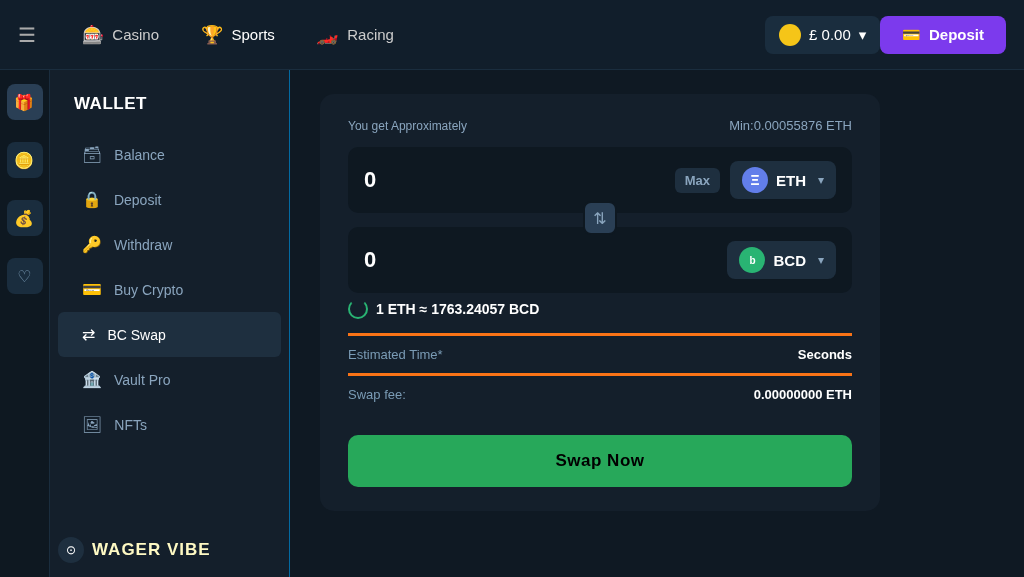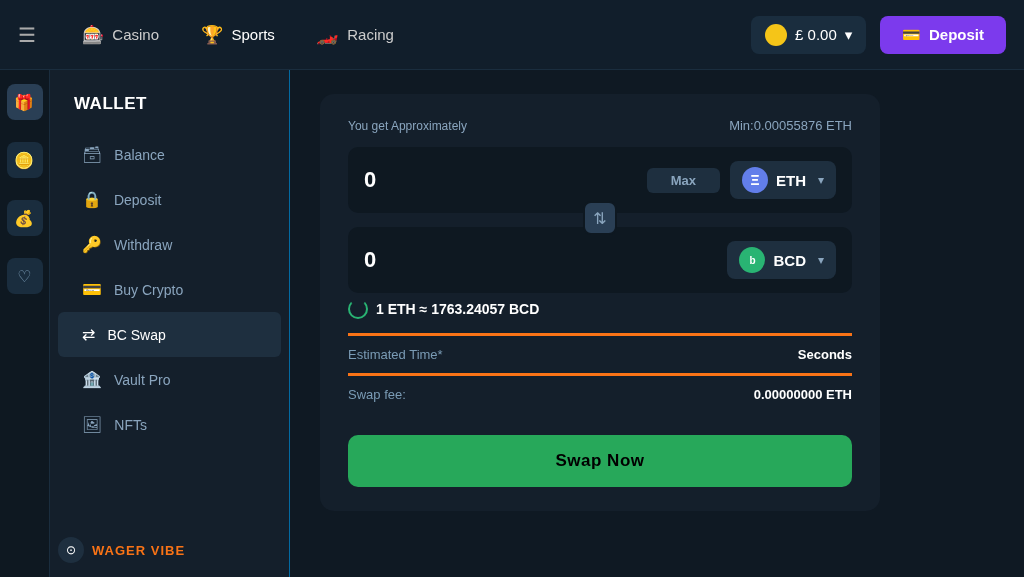--- a/index.html
+++ b/index.html
@@ -45,21 +45,20 @@
       color: #ccc;
       font-size: 15px;
       font-weight: 500;
     }
     .nav-item.active { color: #fff; }
     .nav-icon { font-size: 18px; }
 
     .nav-right {
       display: flex;
       align-items: center;
-      gap: 14px;
     }
     .balance-btn {
       display: flex;
       align-items: center;
       gap: 8px;
       background: #1a2d3e;
       border: none;
       border-radius: 8px;
       padding: 8px 14px;
       color: #fff;
@@ -224,21 +223,21 @@
     .swap-input-right {
       display: flex;
       align-items: center;
       gap: 10px;
     }
     .max-btn {
       background: #1e2f3f;
       border: none;
       color: #8aa5be;
       border-radius: 6px;
-      padding: 5px 24px;
+      padding: 5px 10px;
       font-size: 13px;
       cursor: pointer;
       font-weight: 600;
     }
     .coin-selector {
       display: flex;
       align-items: center;
       gap: 8px;
       background: #1e2f3f;
       border-radius: 8px;
@@ -359,23 +358,23 @@
       width: 26px;
       height: 26px;
       background: #1e2f3f;
       border-radius: 50%;
       display: flex;
       align-items: center;
       justify-content: center;
       font-size: 12px;
     }
     .brand-name {
-      font-size: 13px;
+      font-size: 17px;
       font-weight: 700;
-      color: #f97316;
+      color: #fef9c3;
       letter-spacing: 1px;
     }
   </style>
 </head>
 <body>
 
 <nav class="top-nav">
   <span class="nav-hamburger">☰</span>
   <div class="nav-items">
     <div class="nav-item">

